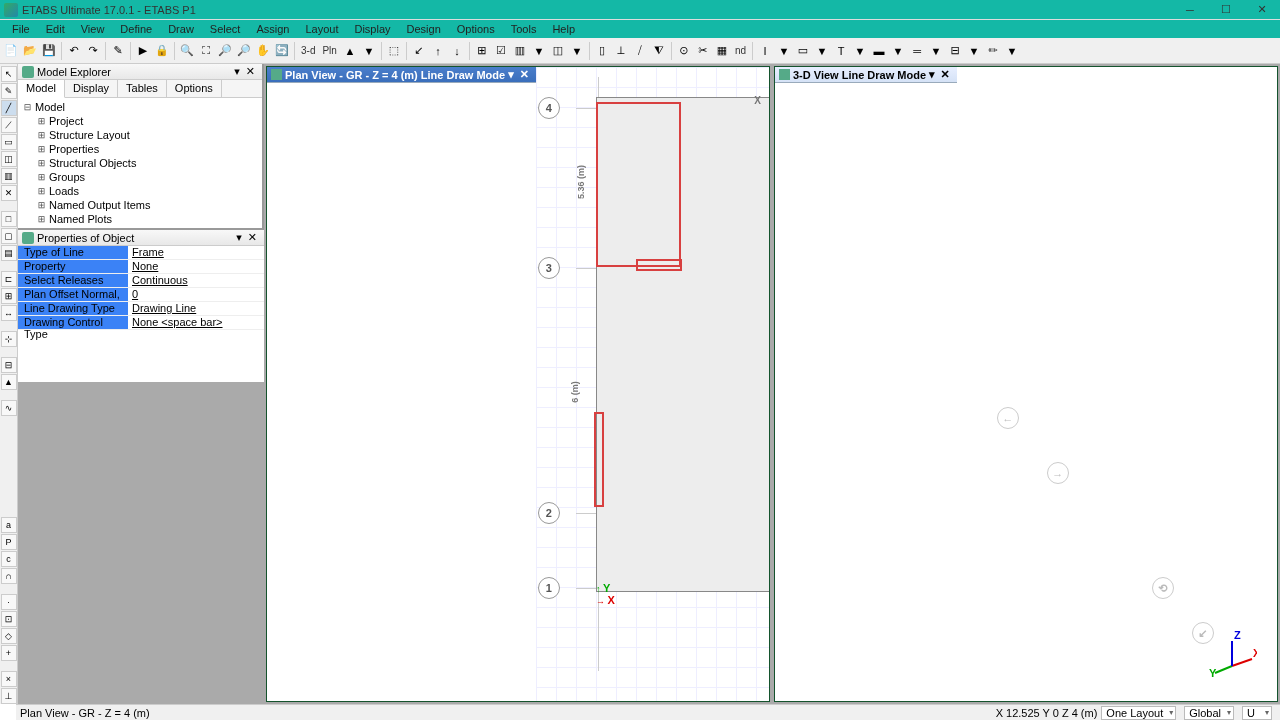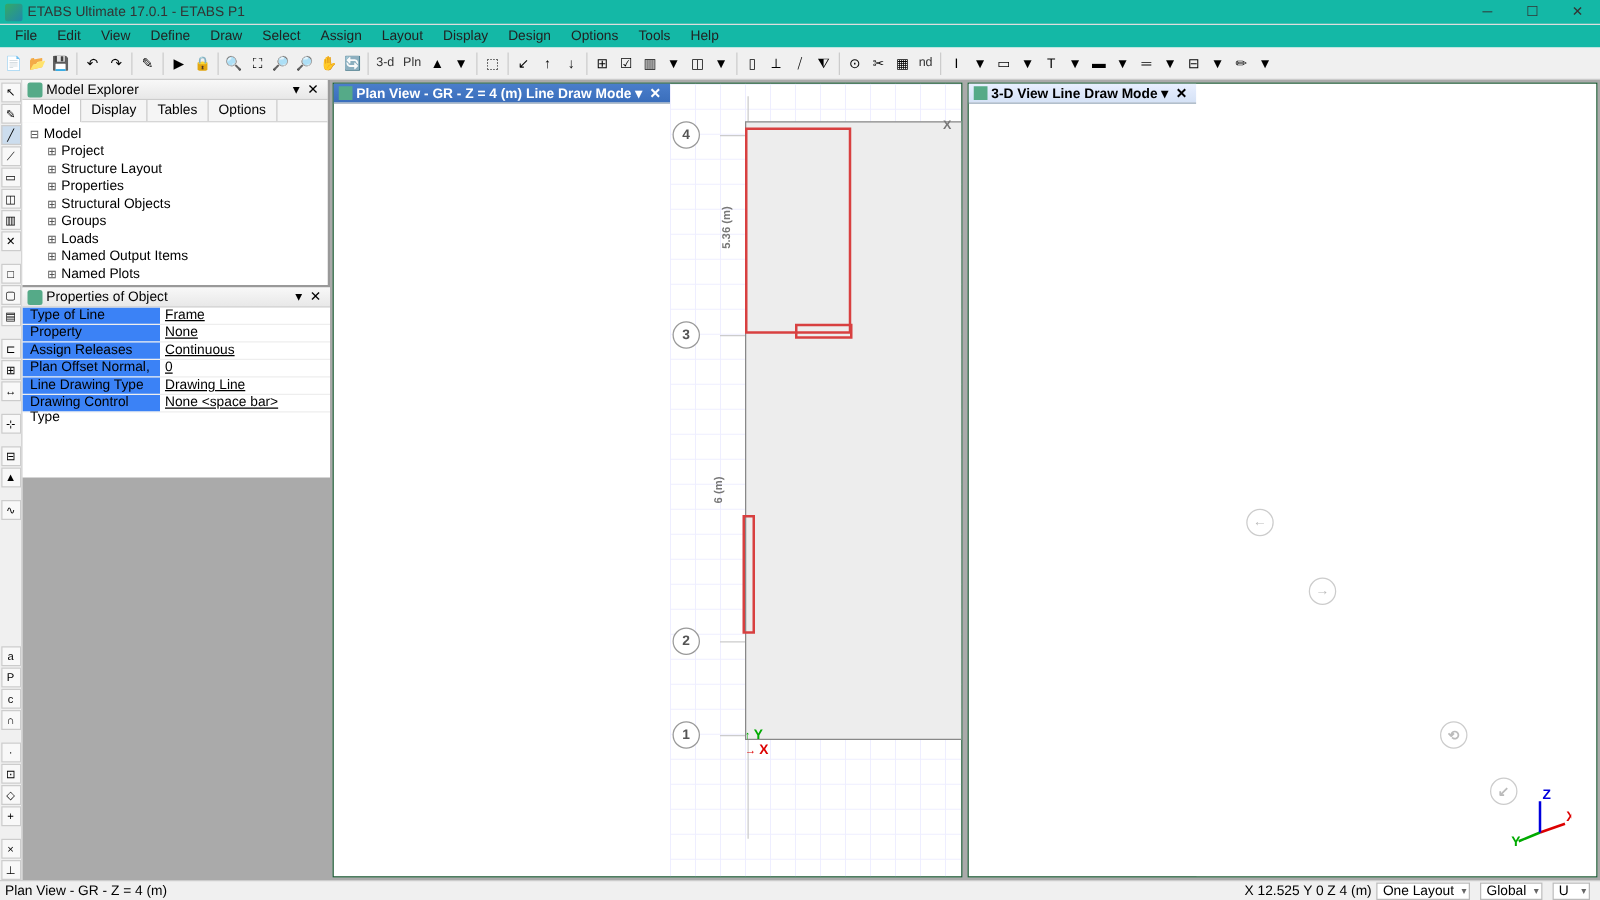--- a/index.html
+++ b/index.html
@@ -71,21 +71,21 @@
 .slab-rect { position:absolute; background:#5a6ea8; }
 .slab-outline { position:absolute; border:1px solid #888; background:#ededed; }
 .origin-arrow { position:absolute; }
 .label-sm { position:absolute; font-size:9px; color:#777; }
 
 
 .view3d-bg { position:absolute; inset:0; background:#fff; }
 .axis3d { position:absolute; bottom:30px; right:30px; width:40px; height:40px; }
 
 
-.statusbar { position: absolute; bottom: 0; left: 0; right: 0; height: 16px; background: #f0f0f0; border-top: 1px solid #ccc; display: flex; align-items: center; padding: 4px 4px; font-size: 11px; }
+.statusbar { position: absolute; bottom: 0; left: 16px; right: 0; height: 16px; background: #f0f0f0; border-top: 1px solid #ccc; display: flex; align-items: center; padding: 4px 4px; font-size: 11px; }
 .status-left { flex: 1; }
 .status-combo { border: 1px solid #bbb; padding: 0 12px 0 4px; height: 14px; margin: 0 4px; background: #fff; font-size:10px; display:flex; align-items:center; position:relative; }
 .status-combo::after { content:'▾'; position:absolute; right:2px; font-size:8px; color:#666; }
 </style>
 </head>
 <body>
 
 <div class="titlebar">
   <div class="titlebar-icon"></div>
   <div class="titlebar-text">ETABS Ultimate 17.0.1 - ETABS P1</div>
@@ -281,21 +281,21 @@
       <div class="props-grid">
         <div class="prop-row">
             <div class="prop-name">Type of Line</div>
             <div class="prop-val">Frame</div>
           </div>
         <div class="prop-row">
             <div class="prop-name">Property</div>
             <div class="prop-val">None</div>
           </div>
         <div class="prop-row">
-            <div class="prop-name">Assign Releases</div>
+            <div class="prop-name">Select Releases</div>
             <div class="prop-val">Continuous</div>
           </div>
         <div class="prop-row">
             <div class="prop-name">Plan Offset Normal, mm</div>
             <div class="prop-val">0</div>
           </div>
         <div class="prop-row">
             <div class="prop-name">Line Drawing Type</div>
             <div class="prop-val">Drawing Line</div>
           </div>

